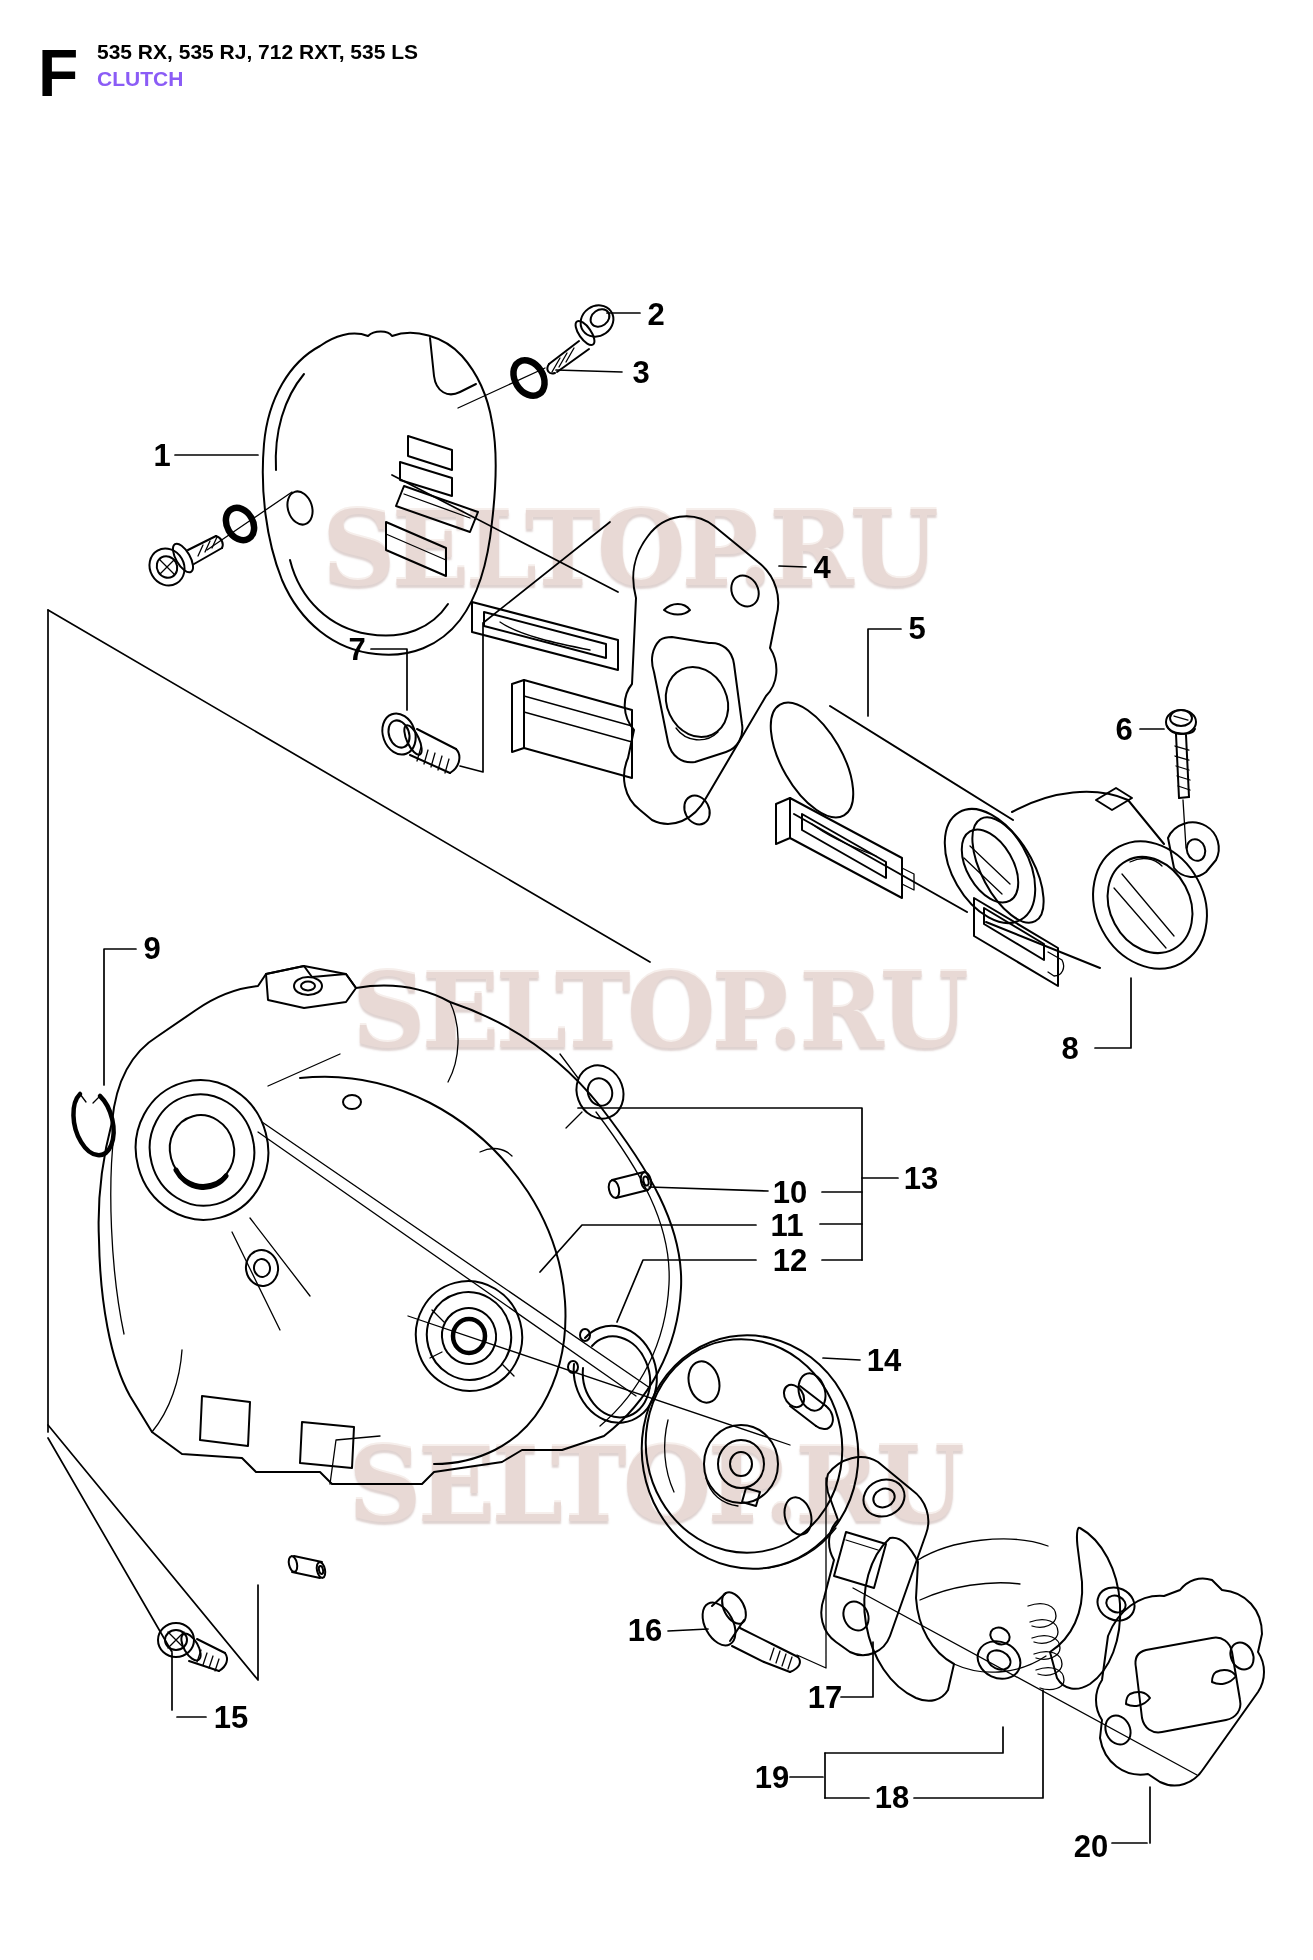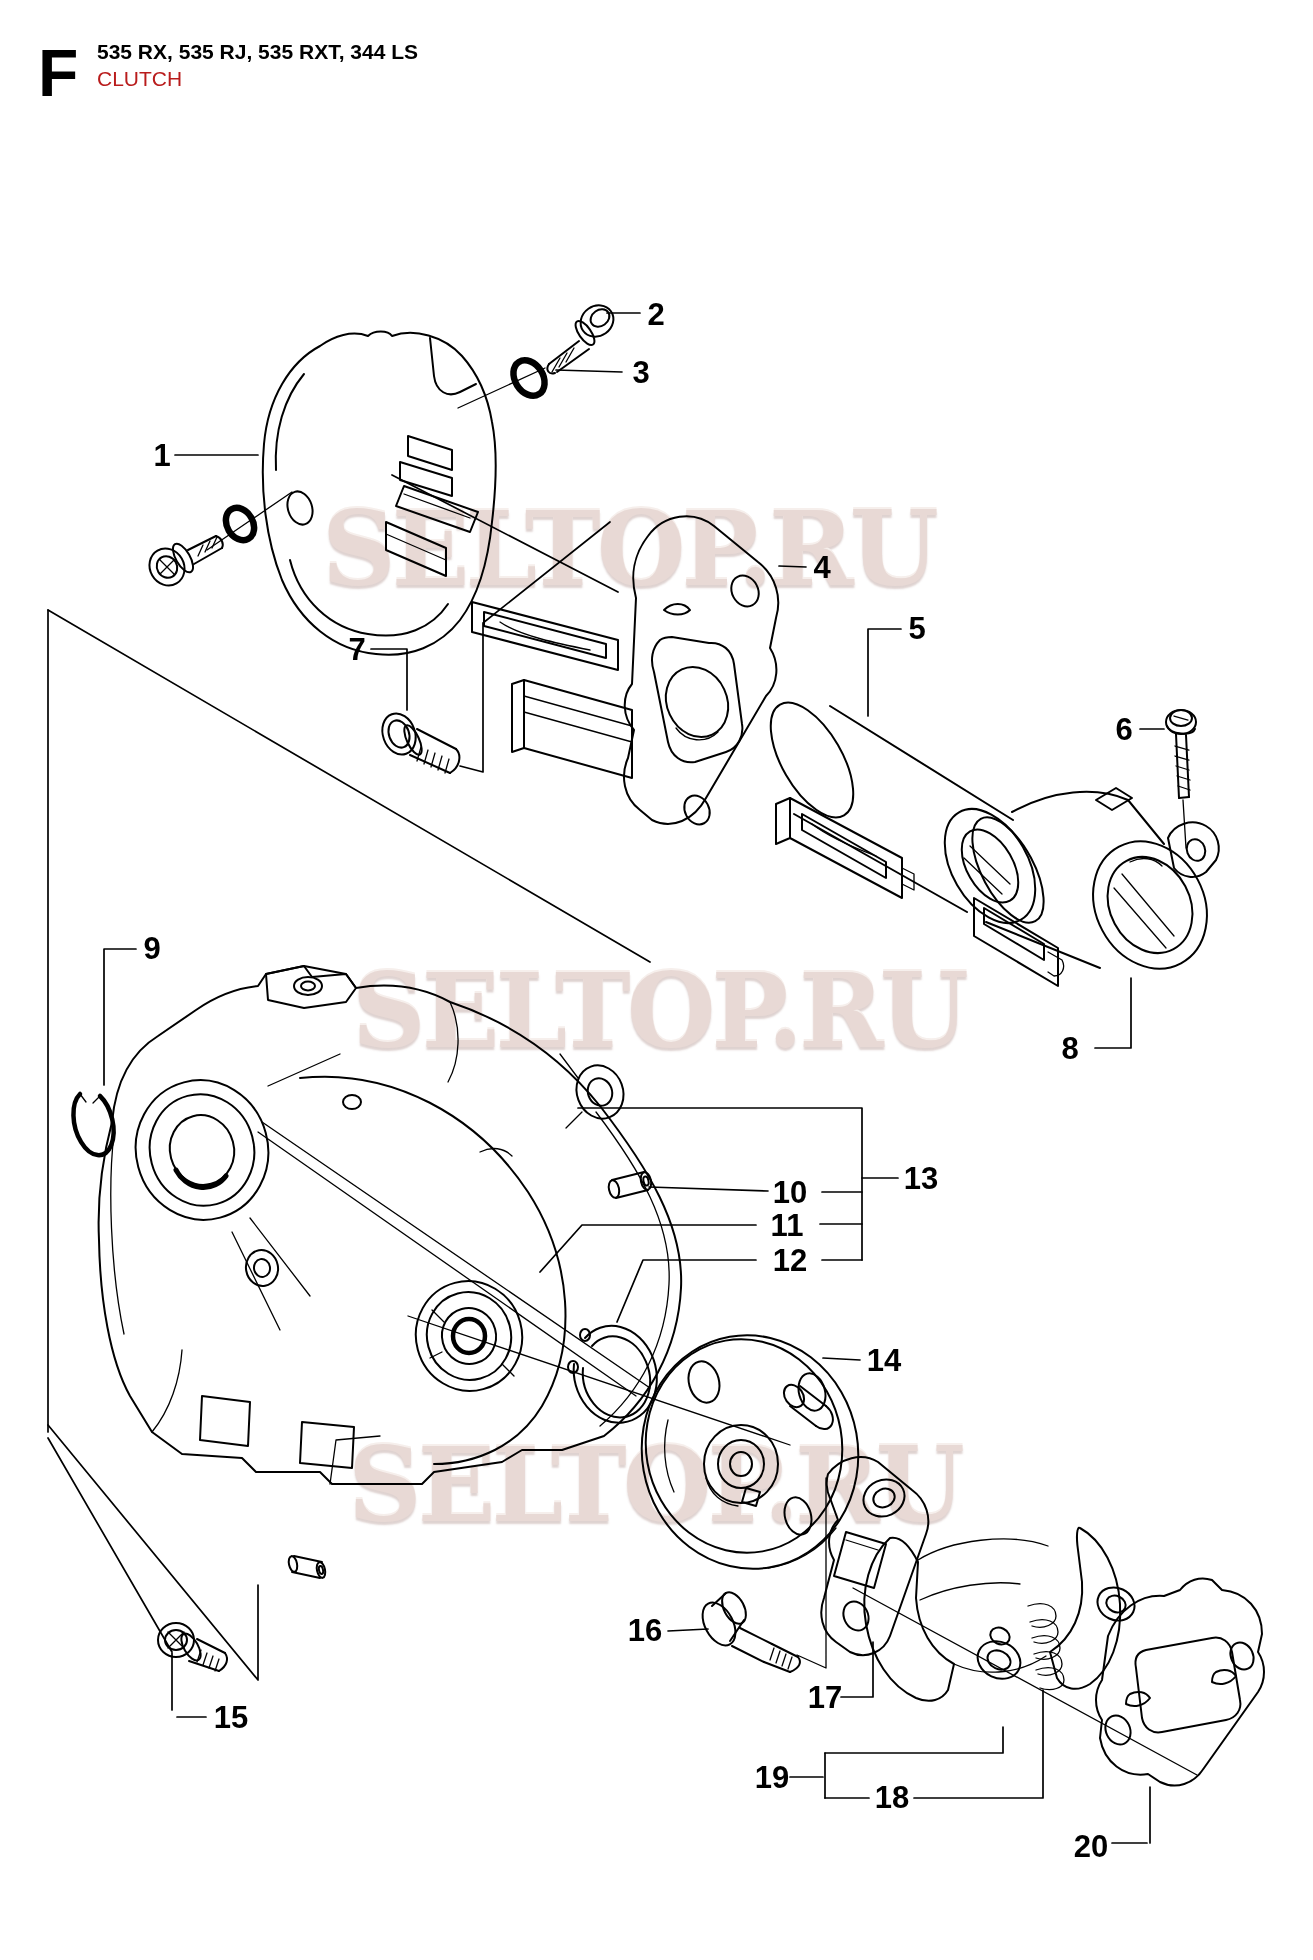--- a/index.html
+++ b/index.html
@@ -4,22 +4,22 @@
 <style>
   html,body{margin:0;padding:0;background:#ffffff;}
   body{width:1313px;height:1960px;position:relative;overflow:hidden;
        font-family:"Liberation Sans",sans-serif;}
   .page{position:absolute;inset:0;background:#fff;}
   
   .hdr-letter{position:absolute;left:38px;top:40px;font-size:66px;font-weight:700;
               color:#000;line-height:1;z-index:3;}
   .hdr-models{position:absolute;left:97px;top:38px;font-size:21px;font-weight:700;
               color:#000;line-height:27px;z-index:3;white-space:nowrap;}
-  .hdr-section{position:absolute;left:97px;top:65px;font-size:21px;font-weight:400;
-               color:#b91c1c;line-height:27px;z-index:3;}
+  .hdr-section{position:absolute;left:97px;top:65px;font-size:21px;font-weight:700;
+               color:#8b5cf6;line-height:27px;z-index:3;}
   
   .wm{position:absolute;z-index:1;font-family:"DejaVu Serif",serif;font-weight:700;
       font-size:102px;line-height:1;letter-spacing:-4px;color:#e8d9d5;
       text-shadow:0 -2px 0 #f6efec, 0 3px 2px rgba(168,138,132,0.38);
       white-space:nowrap;user-select:none;}
   .wm1{left:322px;top:498px;}
   .wm2{left:352px;top:960px;}
   .wm3{left:348px;top:1434px;}
   
   svg.diagram{position:absolute;left:0;top:0;z-index:2;}
@@ -30,21 +30,21 @@
   svg.diagram .thin{stroke-width:1.3;}
   svg.diagram text.callout{font-family:"Liberation Sans",sans-serif;font-weight:700;
       font-size:31px;fill:#000;stroke:none;text-anchor:middle;}
 </style>
 </head>
 <body>
 
 <div class="page">
 
   <div class="hdr-letter">F</div>
-  <div class="hdr-models">535 RX, 535 RJ, 535 RXT, 344 LS</div>
+  <div class="hdr-models">535 RX, 535 RJ, 712 RXT, 535 LS</div>
   <div class="hdr-section">CLUTCH</div>
 
   <div class="wm wm1">SELTOP.RU</div>
   <div class="wm wm2">SELTOP.RU</div>
   <div class="wm wm3">SELTOP.RU</div>
 
   <svg class="diagram" width="1313" height="1960" viewBox="0 0 1313 1960">
 
     <g>
       <path class="ld" d="M175,455 H258"></path>

